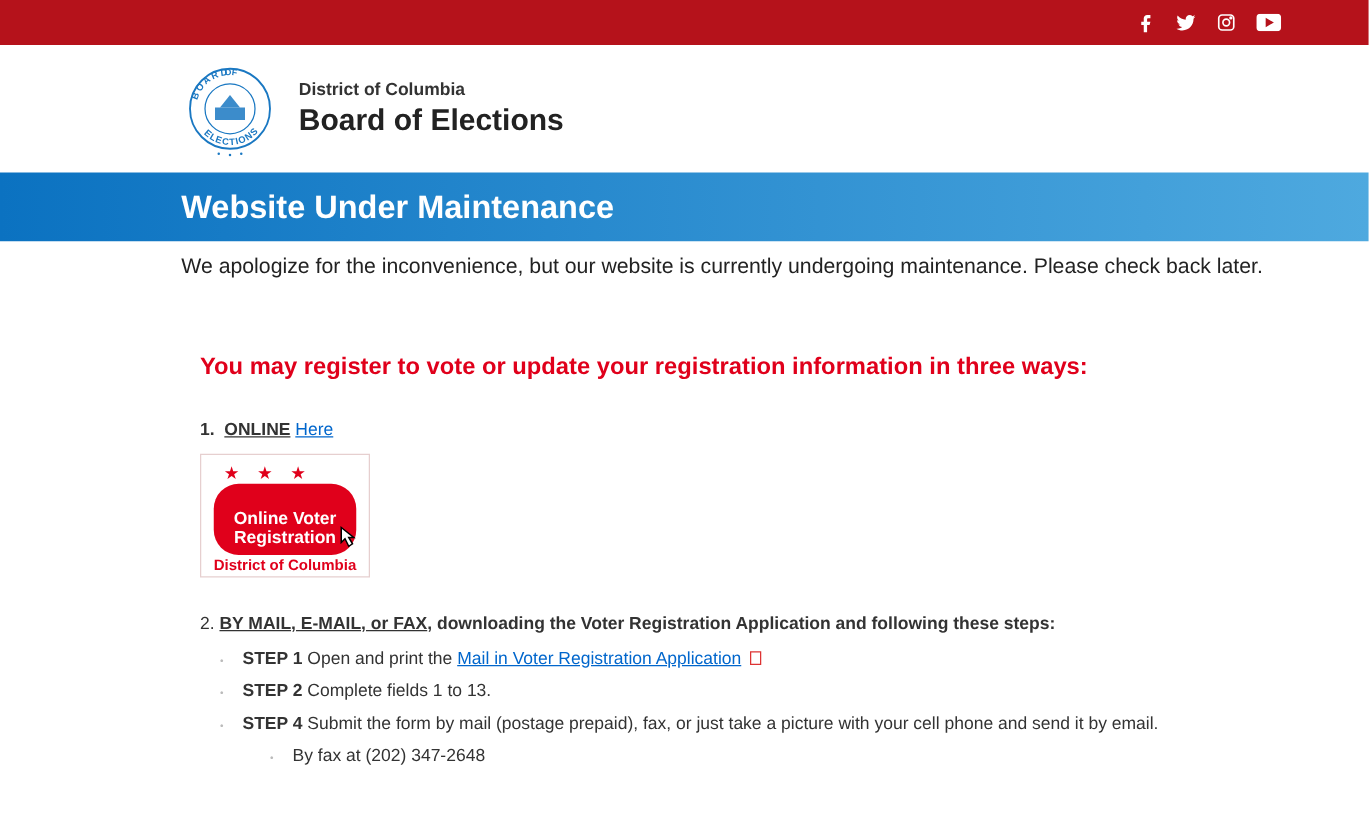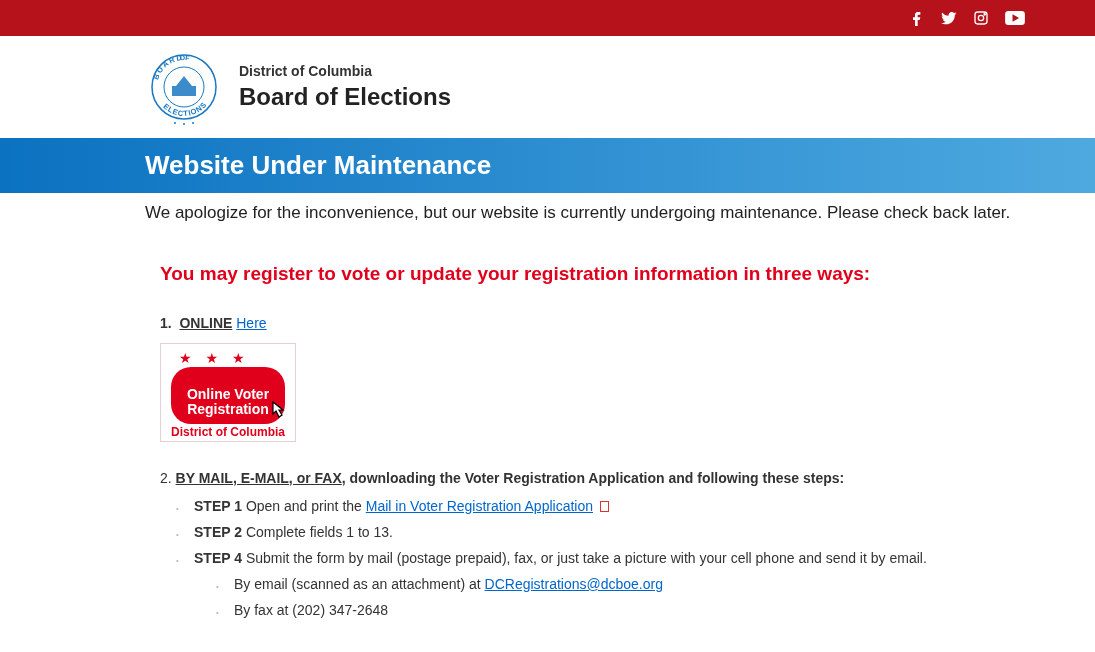--- a/index.html
+++ b/index.html
@@ -7,21 +7,21 @@
   .red-bar { background: #b5121b; height: 36px; display: flex; justify-content: flex-end; align-items: center; padding-right: 70px; gap: 16px; }
   .red-bar .social { color: #fff; cursor: pointer; display: inline-flex; }
   .logo-row { display: flex; align-items: center; padding: 12px 0 12px 145px; gap: 16px; }
   .seal { width: 78px; height: 78px; border-radius: 50%; position: relative; display: flex; align-items: center; justify-content: center; }
   .seal svg { display: block; }
   .titles .pre { font-size: 14px; font-weight: 700; color: #333; }
   .titles .main { font-size: 24px; font-weight: 700; color: #222; margin-top: 4px; }
   .blue-bar { background: linear-gradient(to right, #0b72c1 0%, #4ea9df 100%); padding: 12px 0 12px 145px; color: #fff; font-size: 26px; font-weight: 700; }
   .apology { padding: 10px 0 0 145px; font-size: 17px; color: #222; }
   .content { padding: 40px 60px 20px 160px; }
-  .content h2 { color: #e0001b; font-size: 19px; font-weight: 700; margin-bottom: 30px; }
+  .content h2 { color: #e0001b; font-size: 19px; font-weight: 700; margin-bottom: 30px; margin-top: 20px; }
   .method1 { font-size: 14px; margin-bottom: 12px; }
   .method1 .num { font-weight: 700; }
   .method1 .label { font-weight: 700; text-decoration: underline; }
   .method1 a { color: #0066cc; text-decoration: underline; }
   .ovr-btn { display: inline-block; border: 1px solid #e6cfcf; padding: 6px 10px 2px 10px; margin-bottom: 28px; background: #fff; cursor: pointer; position: relative; }
   .ovr-btn .stars { color: #e0001b; font-size: 14px; letter-spacing: 14px; padding-left: 8px; margin-bottom: 1px; }
   .ovr-btn .pill { background: #e0001b; color: #fff; border-radius: 20px; padding: 20px 14px 6px 14px; font-weight: 700; font-size: 14px; text-align: center; line-height: 1.1; position: relative; }
   .ovr-btn .cursor { position: absolute; right: -6px; bottom: -4px; }
   .ovr-btn .dc { color: #e0001b; font-size: 12px; font-weight: 700; text-align: center; margin-top: 1px; }
   .method2 { font-size: 14px; margin-bottom: 8px; }
@@ -137,21 +137,18 @@
     <li>
       <span class="step-label">STEP 1</span><span> Open and print the  </span><a href="#">Mail in Voter Registration Application</a> <span class="pdf-ico"></span>
     </li>
     <li>
       <span class="step-label">STEP 2</span><span> Complete fields 1 to 13.</span>
     </li>
     <li>
       <span class="step-label">STEP 4</span><span> Submit the form by mail (postage prepaid), fax, or just take a picture with your cell phone and send it by email.</span>
       <ul class="substeps">
         <li>
-          <span>By email (scanned as an attachment) at  </span><a href="#">DCRegistrations@dcboe.org</a>
-        </li>
-        <li>
           <span>By fax at (202) 347-2648</span>
         </li>
       </ul>
     </li>
   </ul>
 </div>
 
 </body></html>

